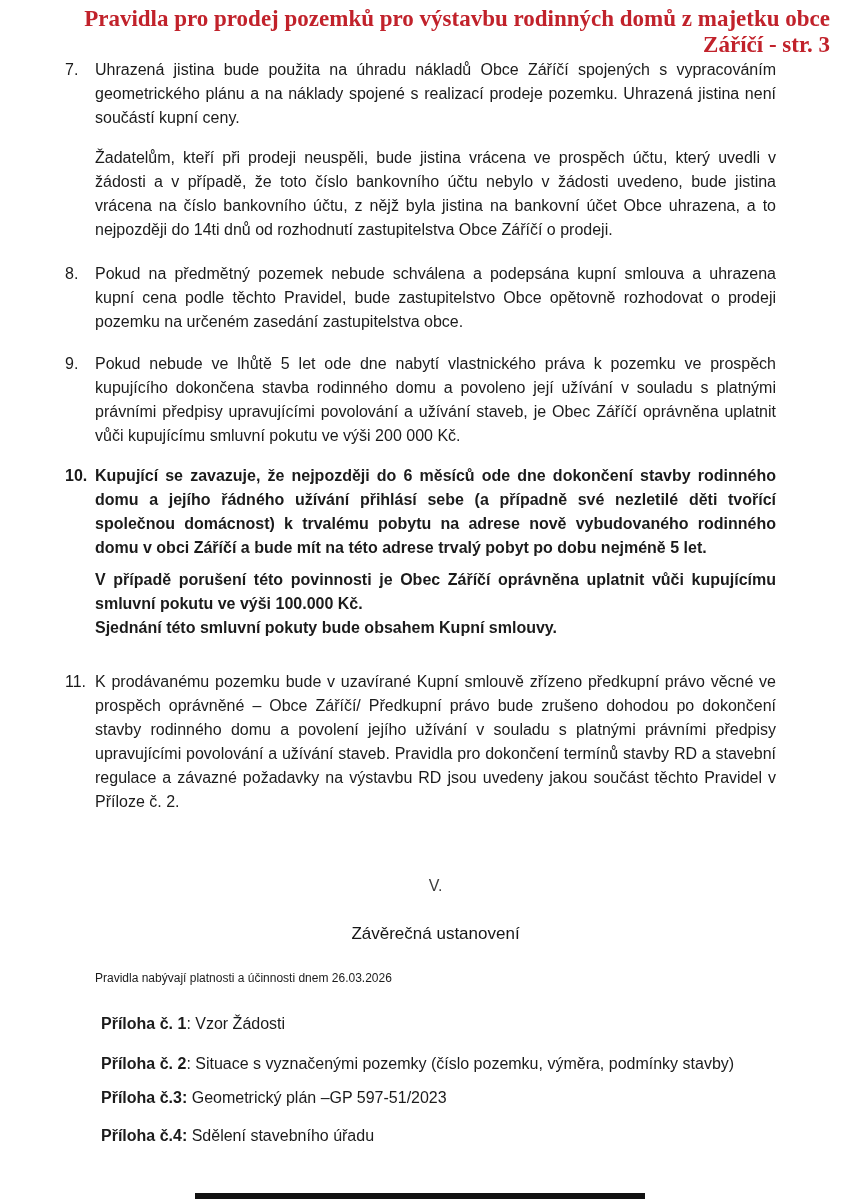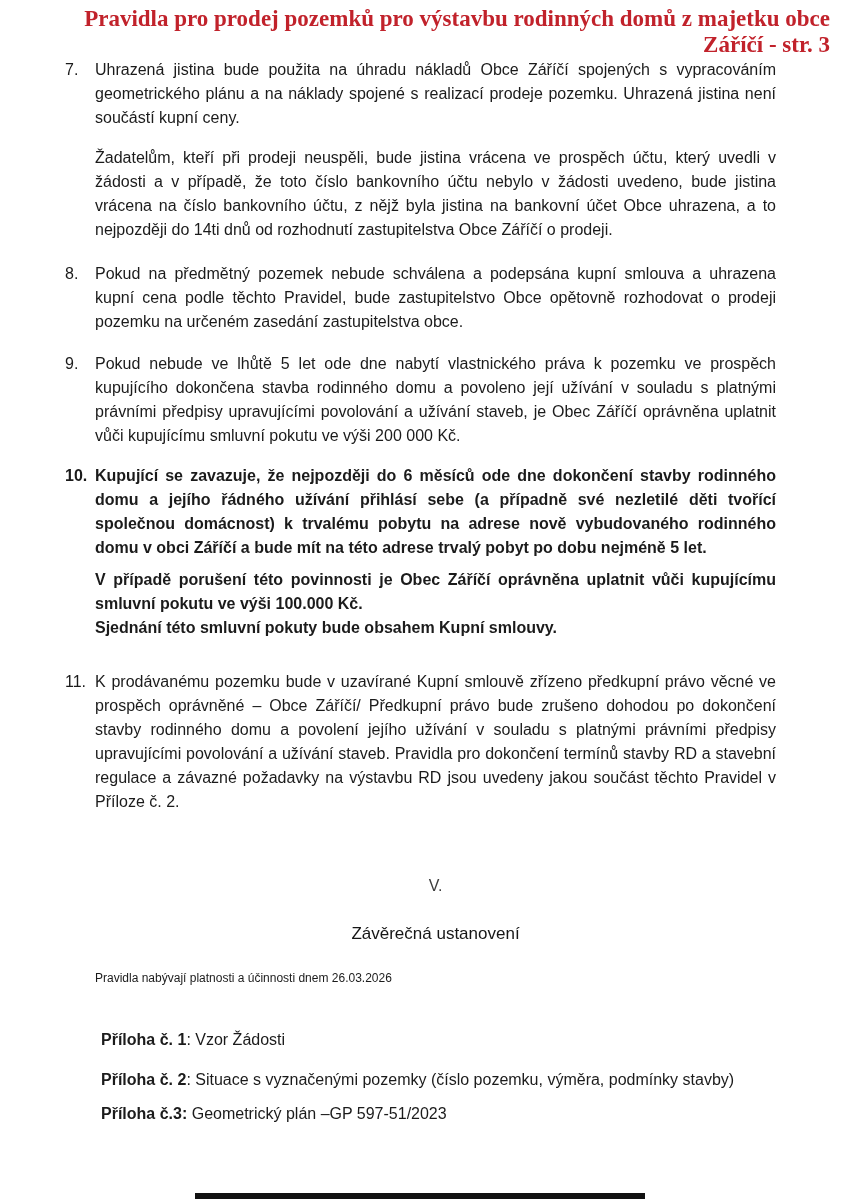--- a/index.html
+++ b/index.html
@@ -65,21 +65,21 @@
     line-height: 24px;
     color: #161616;
   }
   .effective {
     margin-top: 20px;
     font-size: 12px;
     line-height: 24px;
   }
 
   
-  .attachments { margin-top: 38px; }
+  .attachments { margin-top: 22px; }
   .attachment {
     font-size: 16px;
     line-height: 24px;
     text-indent: 6px;
     max-width: 656px;
     margin: 0;
   }
   .attachment .att-label { font-weight: bold; }
   .att-2 { margin-top: 16px; }
   .att-3 { margin-top: 10px; }
@@ -146,19 +146,20 @@
     <div class="section-numeral">V.</div>
 
     <div class="closing-heading">Závěrečná ustanovení</div>
 
     <div class="effective">Pravidla nabývají platnosti a účinnosti dnem 26.03.2026</div>
 
     <div class="attachments">
       <p class="attachment att-1"><span class="att-label">Příloha č. 1</span><span>: Vzor Žádosti</span></p>
       <p class="attachment att-2"><span class="att-label">Příloha č. 2</span><span>: Situace s vyznačenými pozemky (číslo pozemku, výměra, podmínky stavby)</span></p>
       <p class="attachment att-3"><span class="att-label">Příloha č.3:</span><span> Geometrický plán –GP 597-51/2023</span></p>
+      <p class="attachment att-4"><span class="att-label">Příloha č.4:</span><span> Sdělení stavebního úřadu</span></p>
     </div>
 
   </div>
 
   <div class="bottom-bar"></div>
 
 </div>
 
 </body></html>

